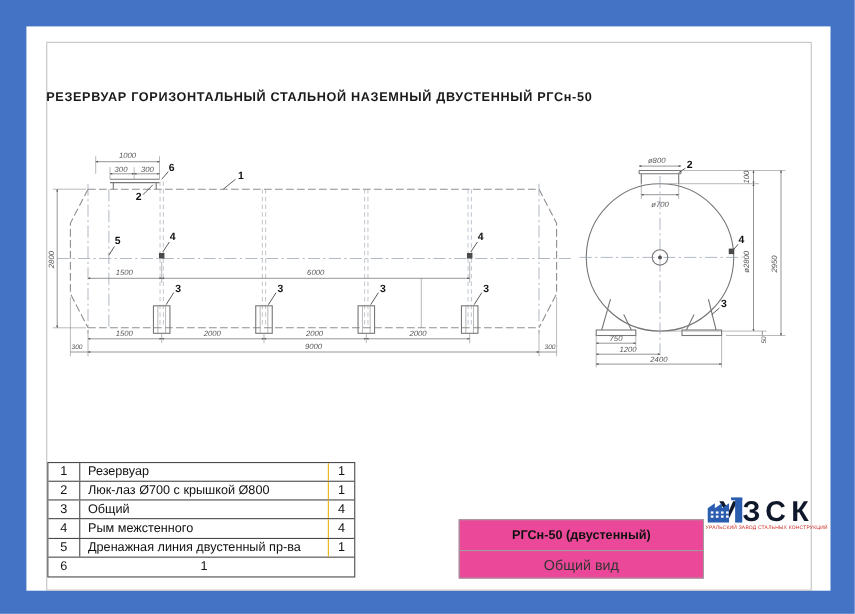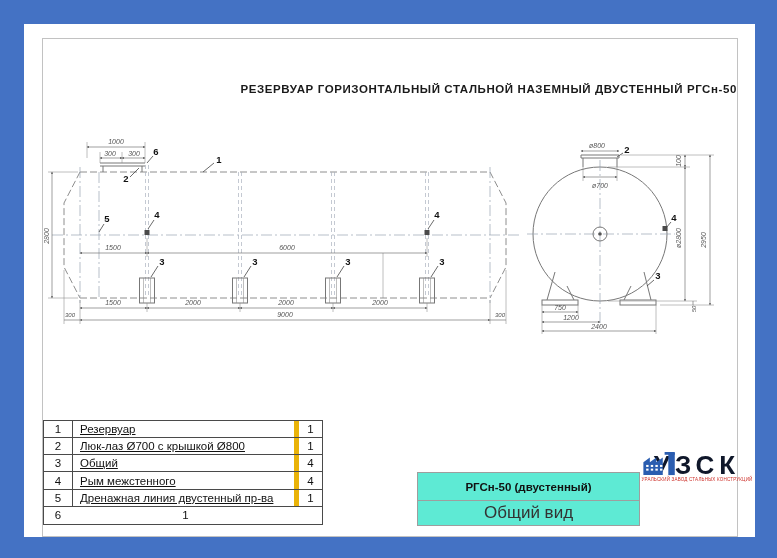--- a/index.html
+++ b/index.html
@@ -1,47 +1,47 @@
 <!DOCTYPE html>
 <html><head>
 <meta charset="utf-8">
 <style>
   html,body{margin:0;padding:0;}
   body{width:777px;height:558px;background:#4472c4;position:relative;overflow:hidden;
        font-family:"Liberation Sans",sans-serif;}
   #sheet{position:absolute;left:24px;top:24px;width:731px;height:513px;background:#ffffff;}
   #frame{position:absolute;left:42px;top:38px;width:694px;height:497px;border:1px solid #c2c2c2;}
-  #title{position:absolute;left:42px;top:83px;width:695px;text-align:right;
+  #title{position:absolute;left:42px;top:83px;width:695px;text-align:left;
          font-size:11.5px;font-weight:bold;color:#1a1a1a;letter-spacing:.6px;}
   svg{position:absolute;left:0;top:0;}
   .tln{stroke:#8e8e8e;stroke-width:1;fill:none;stroke-dasharray:7 3;}
   .sld{stroke:#777;stroke-width:1;fill:none;}
   .cl{stroke:#9aa4b2;stroke-width:.7;fill:none;stroke-dasharray:11 3 2 3;}
   .ring{stroke:#aab2bf;stroke-width:.7;fill:none;stroke-dasharray:4 3;}
   .dln{stroke:#777;stroke-width:.7;fill:none;}
   .ext{stroke:#8a8a8a;stroke-width:.55;fill:none;}
   .dim{font:italic 7px "Liberation Sans",sans-serif;fill:#555;text-anchor:middle;}
   .lbl{font:bold 9.5px "Liberation Sans",sans-serif;fill:#111;text-anchor:middle;}
   .ldr{stroke:#444;stroke-width:.8;fill:none;}
   
   #ptable{position:absolute;left:43px;top:420px;width:278px;height:103px;
           border:1px solid #4a4a4a;display:grid;grid-template-rows:repeat(6,1fr);
           font-size:11.5px;color:#111;background:#fff;}
   .prow{display:grid;grid-template-columns:28px 1fr 23px;border-bottom:1px solid #4a4a4a;}
   .prow:last-child{border-bottom:none;}
   .pc{display:flex;align-items:center;justify-content:center;}
   .pn{display:flex;align-items:center;padding-left:7px;border-left:1px solid #4a4a4a;
-      border-right:5px solid #eab308;text-decoration:underline;}
+      border-right:1px solid #eab308;}
   
   #tblock{position:absolute;left:417px;top:472px;width:221px;height:52px;
-          border:1px solid #9e9e9e;background:#5eead4;}
+          border:1px solid #9e9e9e;background:#ec4899;}
   #tblock .r1{height:27px;border-bottom:1px solid #9e9e9e;display:flex;align-items:center;
               justify-content:center;font-size:11.5px;font-weight:bold;color:#111;}
   #tblock .r2{height:24px;display:flex;align-items:center;justify-content:center;
-              font-size:17px;color:#333;}
+              font-size:13px;color:#333;}
   
   #logo{position:absolute;left:641px;top:452px;width:112px;height:72px;
         display:flex;flex-direction:column;align-items:center;}
   #logo .nm{font-size:26px;font-weight:bold;color:#0f172a;letter-spacing:5px;
             line-height:24px;margin-top:1px;}
   #logo .tg{font-size:4.5px;color:#cc2b24;white-space:nowrap;letter-spacing:.2px;}
 </style>
 </head>
 <body>
 

